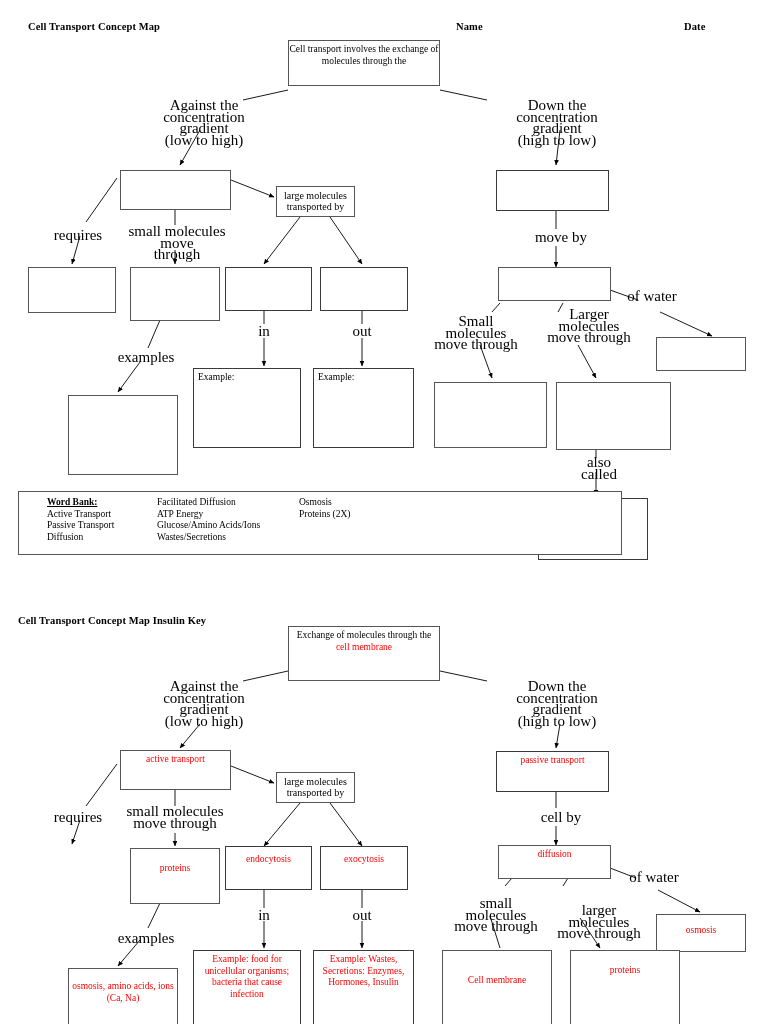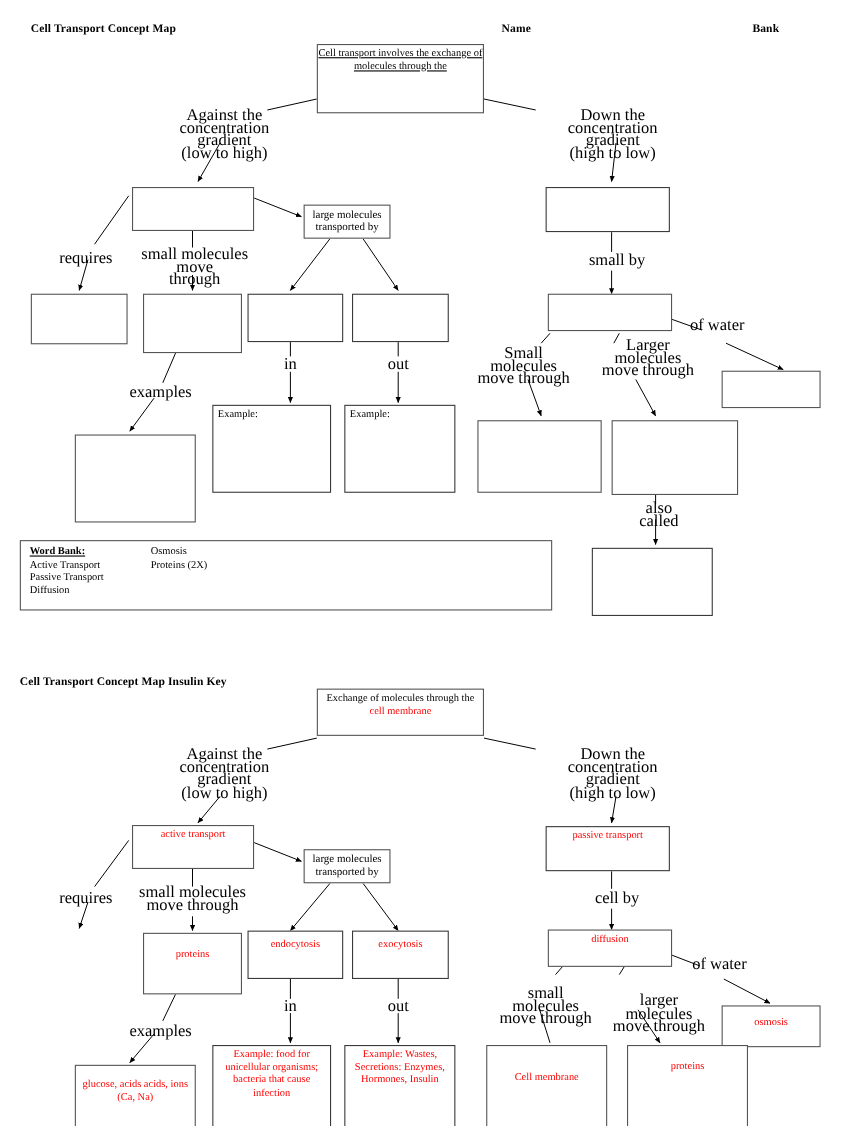--- a/index.html
+++ b/index.html
@@ -169,23 +169,23 @@
       <line x1="490" y1="916" x2="500" y2="948"></line>
       <line x1="568" y1="878" x2="563" y2="886"></line>
       <line x1="580" y1="918" x2="600" y2="948" marker-end="url(#ah)"></line>
       <line x1="610" y1="868" x2="636" y2="878"></line>
       <line x1="658" y1="890" x2="700" y2="912" marker-end="url(#ah)"></line>
     </g>
   </svg>
 
   <div class="title" style="left:28px; top:21px;">Cell Transport Concept Map</div>
   <div class="title" style="left:456px; top:21px;">Name</div>
-  <div class="title" style="left:684px; top:21px;">Bank</div>
-
-  <div class="box" style="left:288px; top:40px; width:152px; height:63px;text-decoration:underline;">
+  <div class="title" style="left:684px; top:21px;">Date</div>
+
+  <div class="box" style="left:288px; top:40px; width:152px; height:46px;">
     <span class="inner">Cell transport involves the exchange of molecules through the</span>
   </div>
 
   <div class="lbl" style="left:154px; top:100px; width:100px;">Against the
 concentration gradient
 (low to high)</div>
   <div class="lbl" style="left:502px; top:100px; width:110px;">Down the
 concentration gradient
 (high to low)</div>
 
@@ -225,21 +225,21 @@
   <div class="box dark left-text" style="left:193px; top:368px; width:108px; height:80px;">
     <span class="inner">Example:</span>
   </div>
   <div class="box dark left-text" style="left:313px; top:368px; width:101px; height:80px;">
     <span class="inner">Example:</span>
   </div>
 
   <div class="box dark" style="left:496px; top:170px; width:113px; height:41px;">
     <span class="inner"></span>
   </div>
-  <div class="lbl" style="left:526px; top:232px; width:70px;">small by</div>
+  <div class="lbl" style="left:526px; top:232px; width:70px;">move by</div>
   <div class="box" style="left:498px; top:267px; width:113px; height:34px;">
     <span class="inner"></span>
   </div>
 
   <div class="lbl" style="left:428px; top:316px; width:96px;">Small molecules
 move through</div>
   <div class="lbl" style="left:540px; top:309px; width:98px;">Larger molecules
 move through</div>
   <div class="lbl" style="left:626px; top:291px; width:52px;">of water</div>
 
@@ -250,38 +250,44 @@
     <span class="inner"></span>
   </div>
   <div class="box" style="left:556px; top:382px; width:115px; height:68px;">
     <span class="inner"></span>
   </div>
   <div class="lbl" style="left:568px; top:457px; width:62px;">also called</div>
   <div class="box dark" style="left:538px; top:498px; width:110px; height:62px;">
     <span class="inner"></span>
   </div>
 
-  <div class="wordbank" style="left:18px; top:491px; width:484px; height:64px;">
+  <div class="wordbank" style="left:18px; top:491px; width:604px; height:64px;padding-left:20px;">
     <div class="wb-grid">
       <div class="wb-col" style="width:110px;">
         <div class="wb-head">Word Bank:</div>
         <div>Active Transport</div>
         <div>Passive Transport</div>
         <div>Diffusion</div>
       </div>
+      <div class="wb-col" style="width:142px;">
+        <div>Facilitated Diffusion</div>
+        <div>ATP Energy</div>
+        <div>Glucose/Amino Acids/Ions</div>
+        <div>Wastes/Secretions</div>
+      </div>
       <div class="wb-col" style="width:90px;">
         <div>Osmosis</div>
         <div>Proteins (2X)</div>
       </div>
     </div>
   </div>
 
   <div class="title" style="left:18px; top:615px;">Cell Transport Concept Map Insulin Key</div>
 
-  <div class="box" style="left:288px; top:626px; width:152px; height:43px;">
+  <div class="box" style="left:288px; top:626px; width:152px; height:55px;">
     <span class="inner">Exchange of molecules through the</span>
     <span class="red">cell membrane</span>
   </div>
 
   <div class="lbl" style="left:154px; top:681px; width:100px;">Against the
 concentration gradient
 (low to high)</div>
   <div class="lbl" style="left:502px; top:681px; width:110px;">Down the
 concentration gradient
 (high to low)</div>
@@ -306,21 +312,21 @@
   </div>
   <div class="box dark red-text" style="left:320px; top:846px; width:88px; height:44px;">
     <span class="inner" style="padding-top:7px;">exocytosis</span>
   </div>
 
   <div class="lbl" style="left:249px; top:910px; width:30px;">in</div>
   <div class="lbl" style="left:347px; top:910px; width:30px;">out</div>
   <div class="lbl" style="left:116px; top:933px; width:60px;">examples</div>
 
   <div class="box red-text" style="left:68px; top:968px; width:110px; height:80px;">
-    <span class="inner" style="padding-top:12px;">glucose, acids
+    <span class="inner" style="padding-top:12px;">osmosis, amino
 acids, ions (Ca, Na)</span>
   </div>
   <div class="box dark red-text" style="left:193px; top:950px; width:108px; height:80px;">
     <span class="inner">Example: food for
 unicellular
 organisms; bacteria
 that cause infection</span>
   </div>
   <div class="box dark red-text" style="left:313px; top:950px; width:101px; height:80px;">
     <span class="inner">Example:

